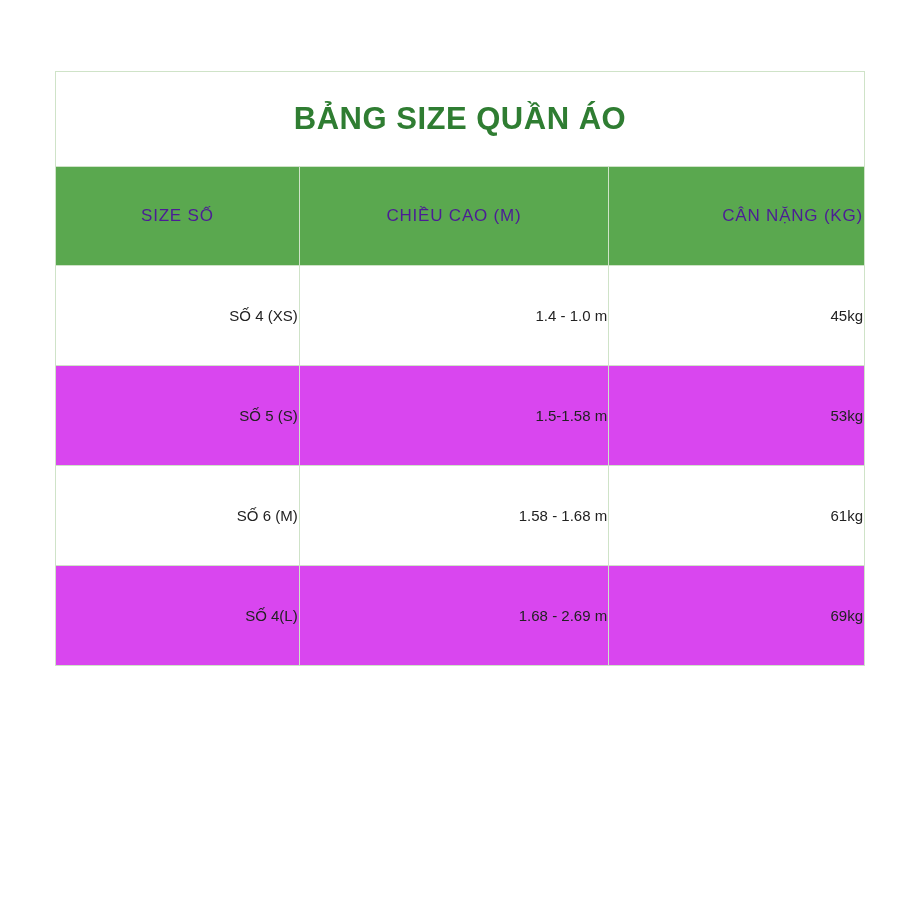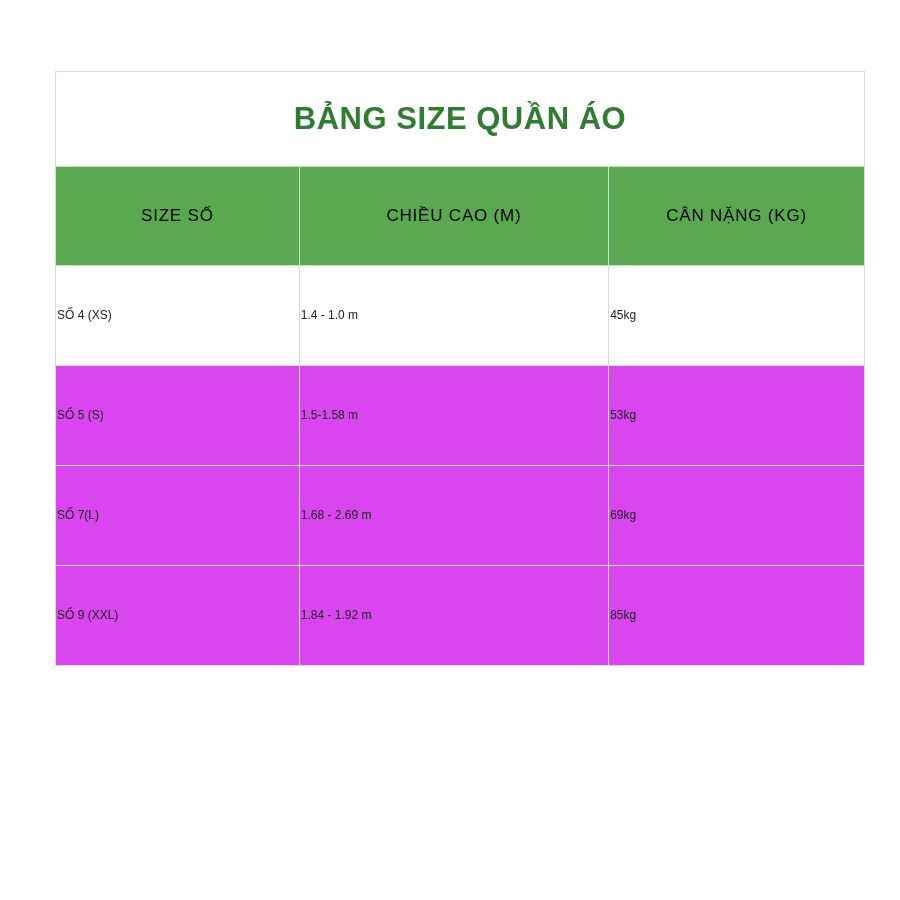--- a/index.html
+++ b/index.html
@@ -52,37 +52,37 @@
   }
 
   table {
     width: 100%;
     border-collapse: collapse;
     table-layout: fixed;
   }
 
   thead th {
     background: #5aa84f;
-    color: #000000;
+    color: #4c1d95;
     font-size: 17px;
     font-weight: normal;
     letter-spacing: 0.8px;
     height: 98px;
     text-align: center;
     vertical-align: middle;
     border-right: 1px solid #cfe3c8;
     box-sizing: border-box;
   }
-  thead th:last-child { border-right: none; }
+  thead th:last-child { border-right: none; text-align: right; }
 
   tbody td {
     height: 100px;
-    text-align: left;
+    text-align: right;
     vertical-align: middle;
-    font-size: 12px;
+    font-size: 15px;
     color: #222222;
     border-top: 1px solid #cfe3c8;
     border-right: 1px solid #cfe3c8;
     box-sizing: border-box;
   }
   tbody td:last-child { border-right: none; }
 
   tbody tr.row-odd td { background: #ffffff; }
   tbody tr.row-even td { background: #d946ef; }
 
@@ -117,27 +117,27 @@
         <tr class="row-odd">
           <td>SỐ 4 (XS)</td>
           <td>1.4 - 1.0 m</td>
           <td>45kg</td>
         </tr>
         <tr class="row-even">
           <td>SỐ 5 (S)</td>
           <td>1.5-1.58 m</td>
           <td>53kg</td>
         </tr>
+        <tr class="row-odd">
+          <td>SỐ 6 (M)</td>
+          <td>1.58 - 1.68 m</td>
+          <td>61kg</td>
+        </tr>
         <tr class="row-even">
-          <td>SỐ 7(L)</td>
+          <td>SỐ 4(L)</td>
           <td>1.68 - 2.69 m</td>
           <td>69kg</td>
-        </tr>
-        <tr class="row-even">
-          <td>SỐ 9 (XXL)</td>
-          <td>1.84 - 1.92 m</td>
-          <td>85kg</td>
         </tr>
       </tbody>
     </table>
 
   </div>
 </div>
 
 </body></html>

